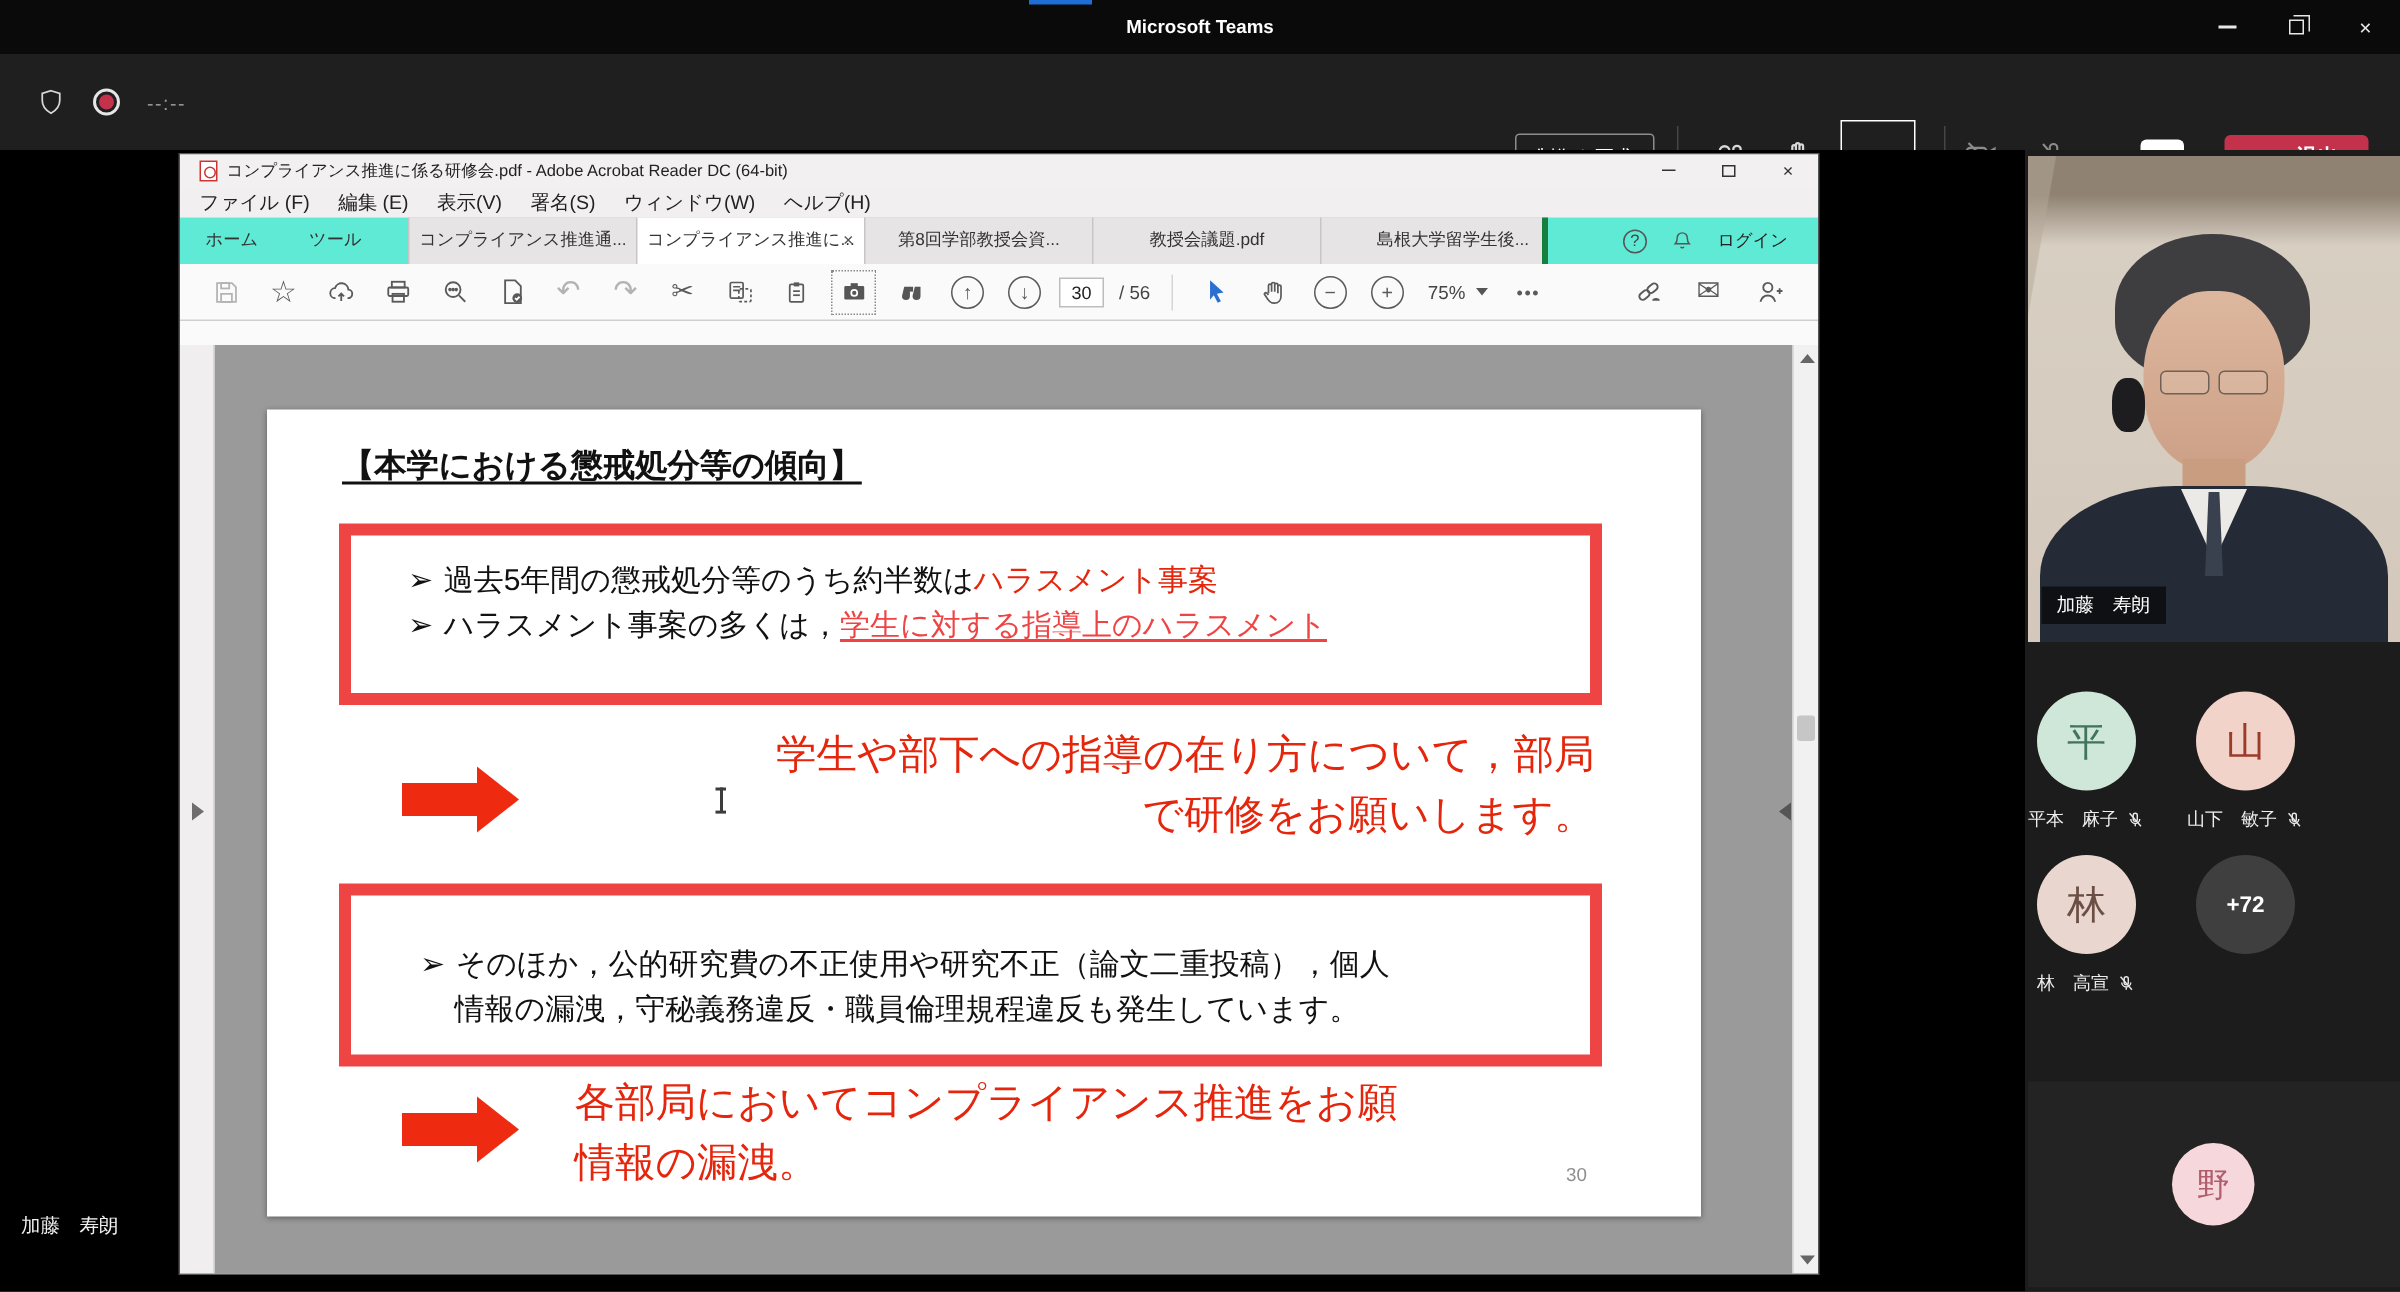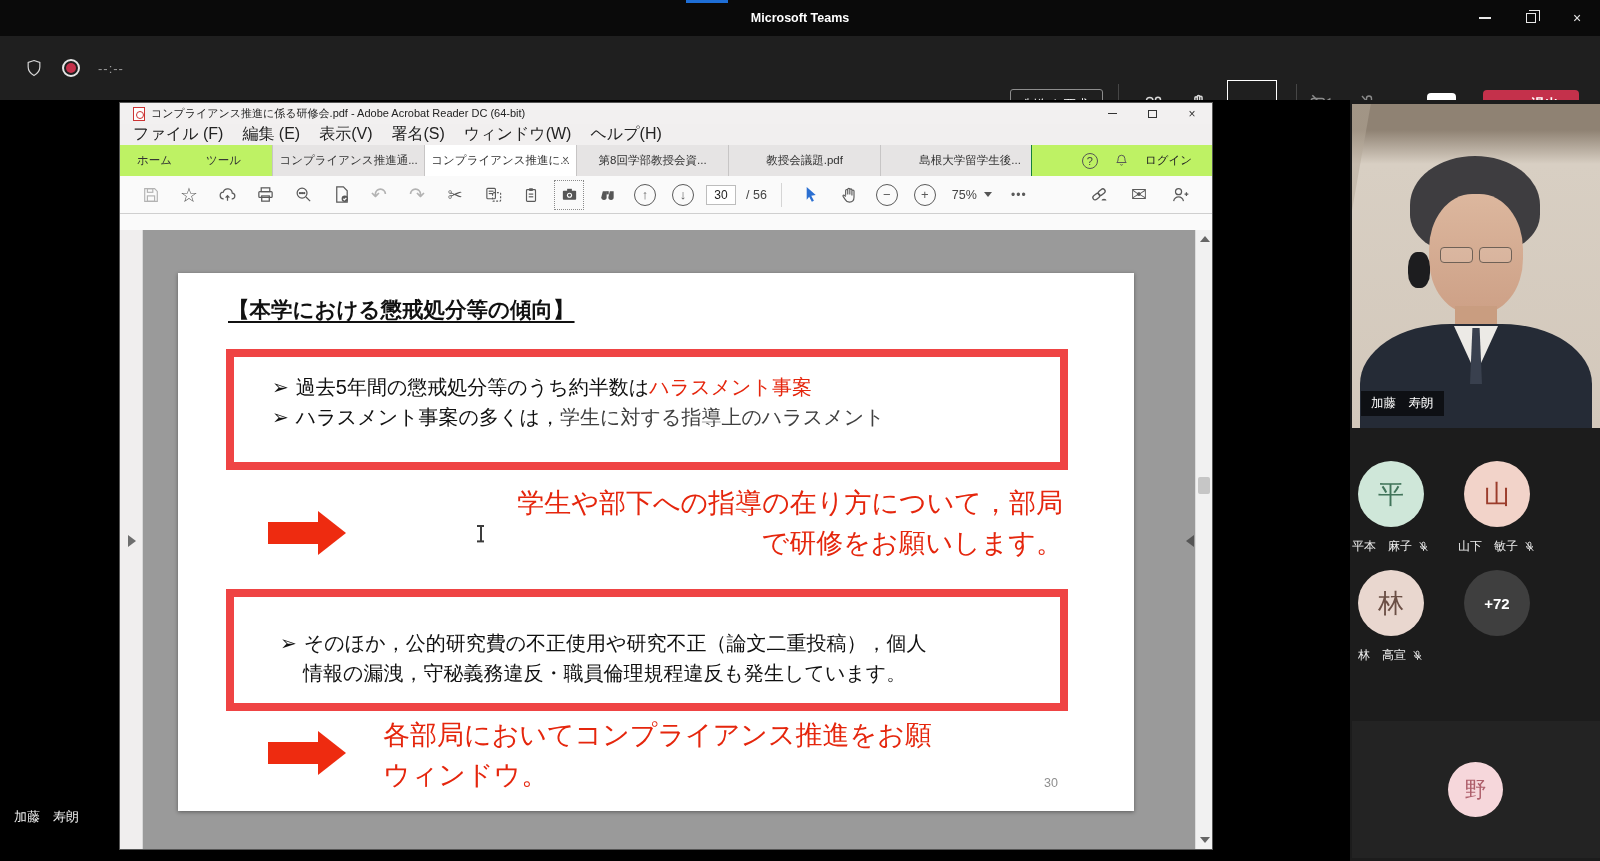--- a/index.html
+++ b/index.html
@@ -35,25 +35,25 @@
 
   
   .acrobat { position:absolute; left:120px; top:3px; width:1092px; height:746px; background:#fafafa; box-shadow:0 0 0 1px #555; display:flex; flex-direction:column; }
   .ac-titlebar { height:21px; background:#f2f0f0; display:flex; align-items:center; font-size:11px; color:#222; position:relative; }
   .pdf-ic { width:12px; height:14px; background:#fff; border:1px solid #c33; margin:0 6px 0 13px; position:relative; }
   .pdf-ic::after { content:""; position:absolute; left:2px; top:3px; width:6px; height:6px; border-radius:50%; border:1.5px solid #c33; }
   .ac-winctl { position:absolute; right:0; top:0; height:21px; display:flex; }
   .ac-winctl .awbtn { width:40px; height:21px; display:flex; align-items:center; justify-content:center; color:#333; font-size:12px; }
   .awbtn .mline { width:9px; height:1px; background:#333; }
   .awbtn .maxbox { width:9px; height:8px; border:1px solid #333; }
-  .ac-menubar { height:21px; background:#f1efef; display:flex; align-items:center; gap:19px; padding-left:13px; font-size:16px; color:#222; }
-  .ac-tabbar { height:31px; background:#bef264; display:flex; align-items:stretch; font-size:11.5px; color:#333; position:relative; }
+  .ac-menubar { height:21px; background:#f1efef; display:flex; align-items:center; gap:19px; padding-left:13px; font-size:13px; color:#222; }
+  .ac-tabbar { height:31px; background:#5eead4; display:flex; align-items:stretch; font-size:11.5px; color:#333; position:relative; }
   .nav-tab { padding:0 17px; line-height:31px; }
   .doc-tab { width:152px; line-height:31px; text-align:center; border-left:1px solid #c7c5c5; overflow:hidden; white-space:nowrap; position:relative; background:#e6e4e4; }
-  .doc-tab:last-of-type { border-right:1px solid #15803d;padding-left:28px; }
+  .doc-tab:last-of-type { border-right:4px solid #15803d;padding-left:28px; }
   .doc-tab.active { background:#fff; }
   .doc-tab.active .tabclose { position:absolute; right:7px; top:0; line-height:31px; color:#555; font-size:12px; }
   .tab-right { position:absolute; right:0; top:0; height:31px; display:flex; align-items:center; gap:16px; padding-right:20px; }
   .q-circle { width:16px; height:16px; border:1.2px solid #555; border-radius:50%; font-size:11px; color:#444; text-align:center; line-height:14px; }
   .login { font-size:11.5px; color:#222; }
 
   .ac-toolbar { height:38px; background:#fafafa; border-bottom:1px solid #cfcfcf; display:flex; align-items:center; padding:0 18px 0 16px; gap:8px; }
   .tbi { width:30px; height:30px; display:flex; align-items:center; justify-content:center; color:#5a5a5a; font-size:17px; flex:0 0 auto; }
   .tbi.dim { color:#b3b3b3; }
   .tbi svg { display:block; }
@@ -78,21 +78,21 @@
 
   
   .slide { position:absolute; left:58px; top:43px; width:956px; height:538px; background:#fff; box-shadow:0 1px 4px rgba(0,0,0,.4); color:#111; }
   .sl-title { position:absolute; left:50px; top:22px; font-size:21.5px; font-weight:700; }
   .sl-title u { text-decoration-thickness:2px; text-underline-offset:4px; }
   .sl-box { position:absolute; left:48px; width:842px; border:8px solid #ef4444; font-size:20px; font-weight:500; line-height:29.5px; }
   .box1 { top:76px; height:121px; padding:16px 0 0 38px; }
   .box2 { top:316px; height:122px; padding:32px 0 0 46px; }
   .box2 .ind { padding-left:23px; display:block; }
   .red { color:#e5260d; }
-  .redu { color:#404040; text-underline-offset:3px; }
+  .redu { color:#ef4444; text-decoration:underline; text-underline-offset:3px; }
   .bullet { margin-right:7px; }
   .block-arrow { position:absolute; width:78px; height:44px; }
   .block-arrow .shaft { position:absolute; left:0; top:11px; width:50px; height:22px; background:#ee2b10; }
   .block-arrow .head { position:absolute; left:50px; top:0; width:0; height:0; border-top:22px solid transparent; border-bottom:22px solid transparent; border-left:28px solid #ee2b10; }
   .arrow1 { left:90px; top:238px; }
   .arrow2 { left:90px; top:458px; }
   .callout { position:absolute; left:205px; width:680px; color:#e5260d; font-size:27px; font-weight:500; line-height:40px; }
   .co1 { top:210px;text-align:right; }
   .co2 { top:442px; }
   .pagenum { position:absolute; left:866px; top:503px; color:#8f8f8f; font-size:12.5px; }
@@ -396,21 +396,21 @@
                 <span class="ind">情報の漏洩，守秘義務違反・職員倫理規程違反も発生しています。</span>
               </div>
           </div>
 
           <div class="block-arrow arrow2">
               <span class="shaft"></span>
               <span class="head"></span>
             </div>
           <div class="callout co2">
             <div>各部局においてコンプライアンス推進をお願</div>
-            <div>ウィンドウ。</div>
+            <div>情報の漏洩。</div>
           </div>
 
           <div class="pagenum">30</div>
         </div>
 
         <span class="tri-left-sm"></span>
         <div class="scrollbar">
           <span class="sb-up"></span>
           <span class="sb-thumb"></span>
           <span class="sb-down"></span>

